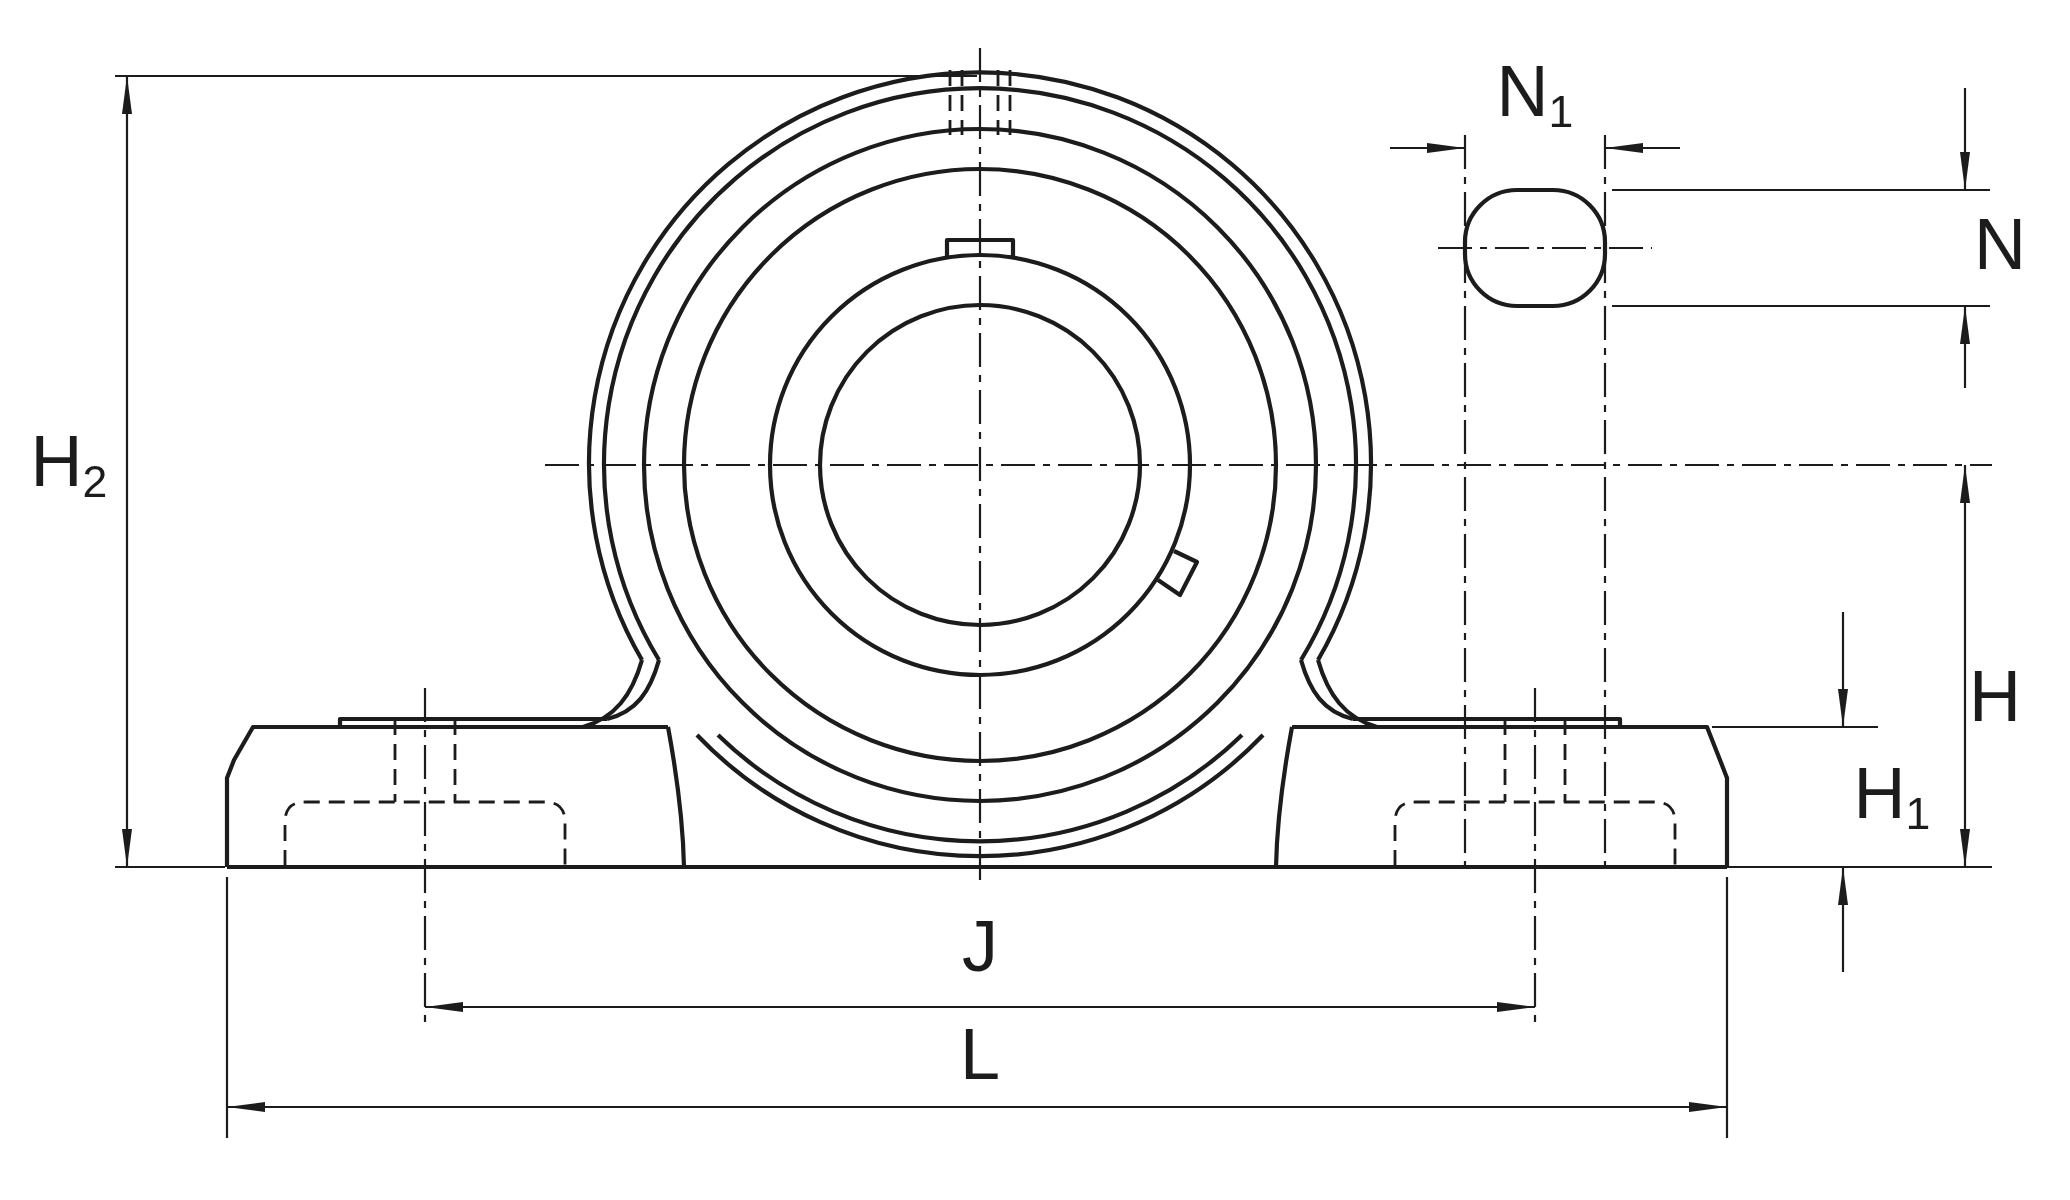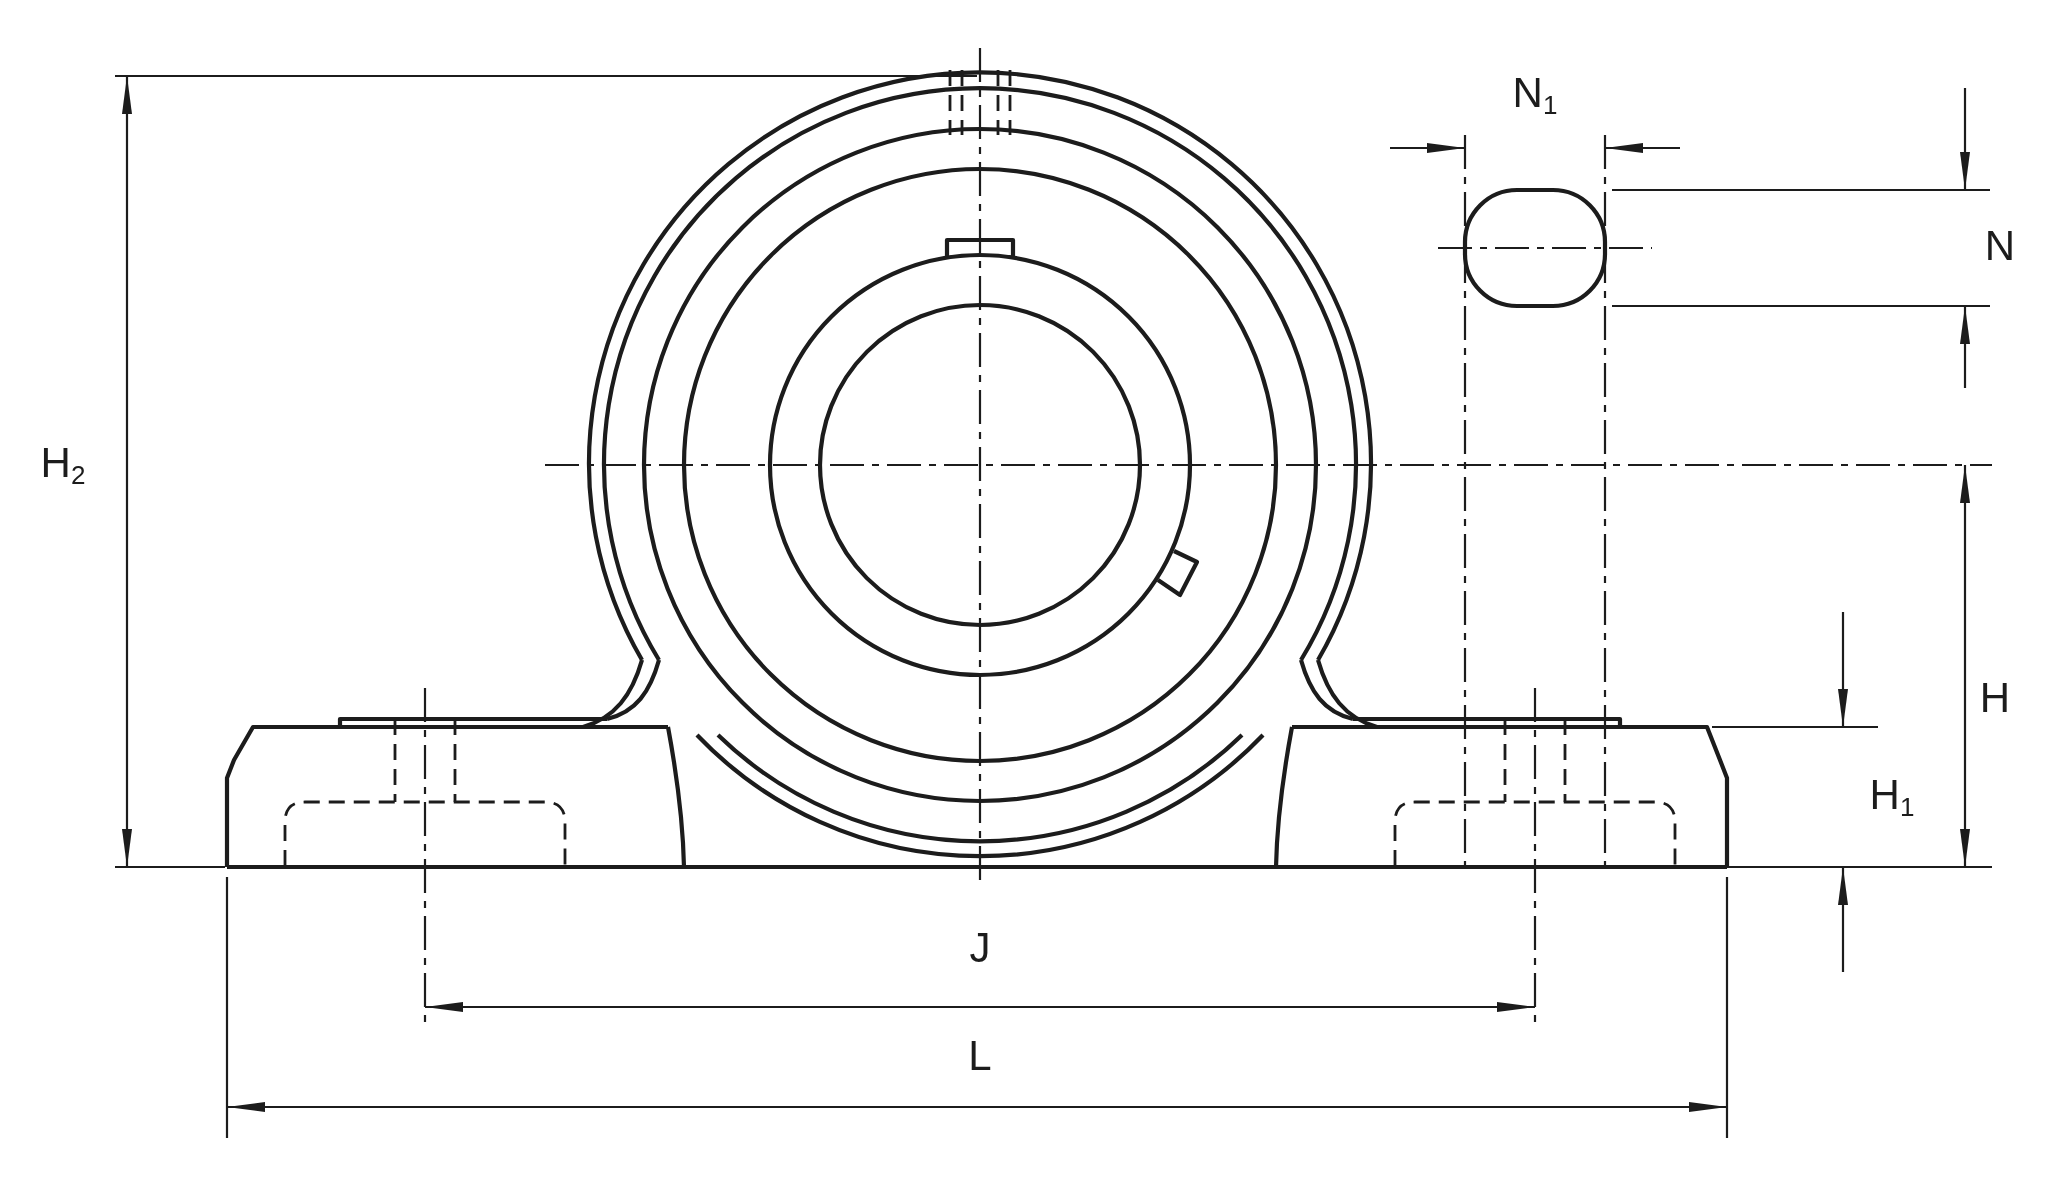--- a/index.html
+++ b/index.html
@@ -21,21 +21,21 @@
   .thin{fill:none;stroke:var(--line);stroke-width:2.2;}
   .dim{fill:none;stroke:var(--line);stroke-width:2.2;}
   .hid{fill:none;stroke:var(--line);stroke-width:2.8;stroke-dasharray:16 9;}
   .cl{fill:none;stroke:var(--line);stroke-width:2.2;stroke-dasharray:34 8 7 8;}
   .arrfill{fill:var(--line);stroke:none;}
 
   
   .dim-label{
     position:absolute;
     transform:translate(-50%,-50%);
-    font-size:42px;
+    font-size:72px;
     line-height:1;
     color:var(--line);
     white-space:nowrap;
     user-select:none;
   }
   .dim-label .sub{
     font-size:0.62em;
     vertical-align:-0.26em;
   }
 </style>
@@ -144,21 +144,21 @@
       <path class="dim" d="M 425 1007 H 1535" marker-start="url(#arr)" marker-end="url(#arr)"></path>
     </g>
 
     <g>
       <path class="thin" d="M 227 877 V 1138"></path>
       <path class="thin" d="M 1727 877 V 1138"></path>
       <path class="dim" d="M 227 1107 H 1727" marker-start="url(#arr)" marker-end="url(#arr)"></path>
     </g>
   </svg>
 
-  <div class="dim-label" style="left:63px;top:465px"><span>H</span><span class="sub">2</span></div>
+  <div class="dim-label" style="left:69px;top:465px"><span>H</span><span class="sub">2</span></div>
 
   <div class="dim-label" style="left:1535px;top:95px"><span>N</span><span class="sub">1</span></div>
 
   <div class="dim-label" style="left:2000px;top:248px"><span>N</span><span class="sub"></span></div>
 
   <div class="dim-label" style="left:1995px;top:700px"><span>H</span><span class="sub"></span></div>
 
   <div class="dim-label" style="left:1892px;top:797px"><span>H</span><span class="sub">1</span></div>
 
   <div class="dim-label" style="left:980px;top:950px"><span>J</span><span class="sub"></span></div>

